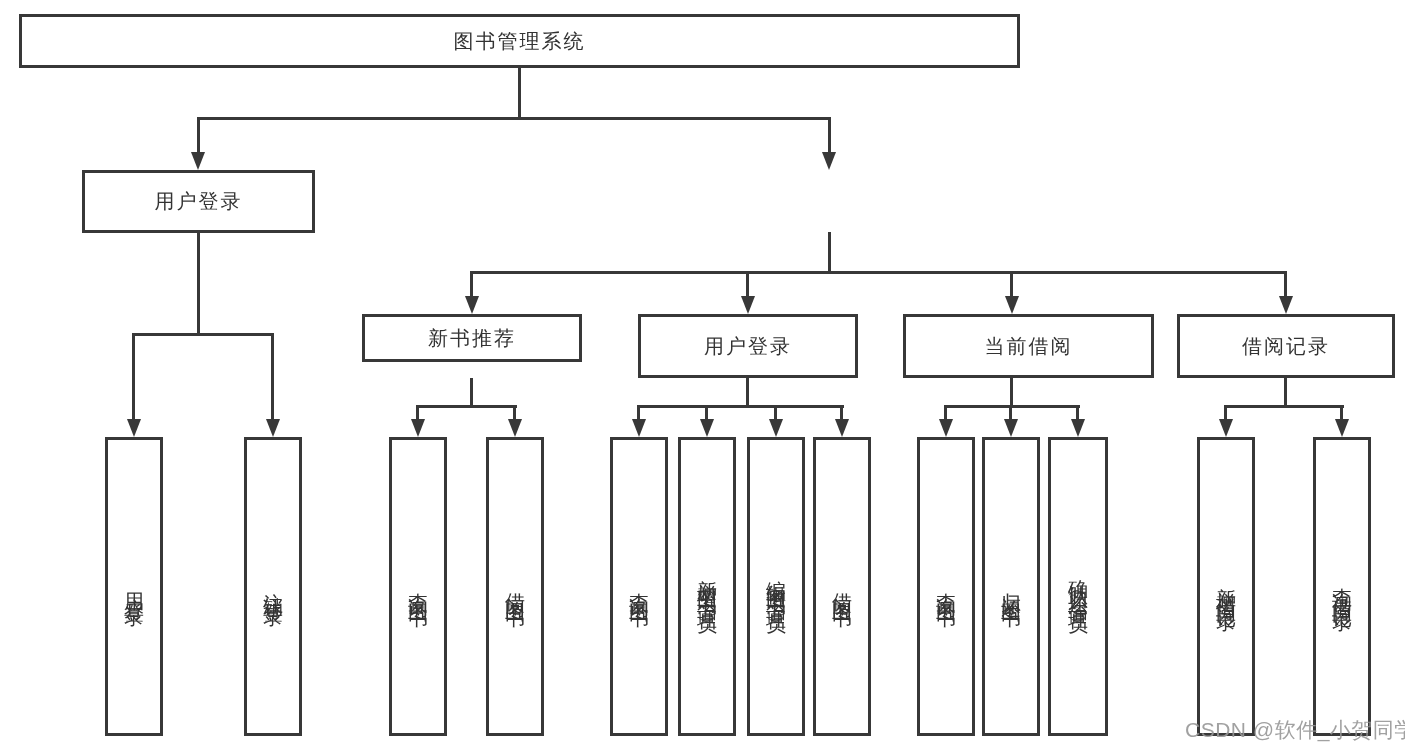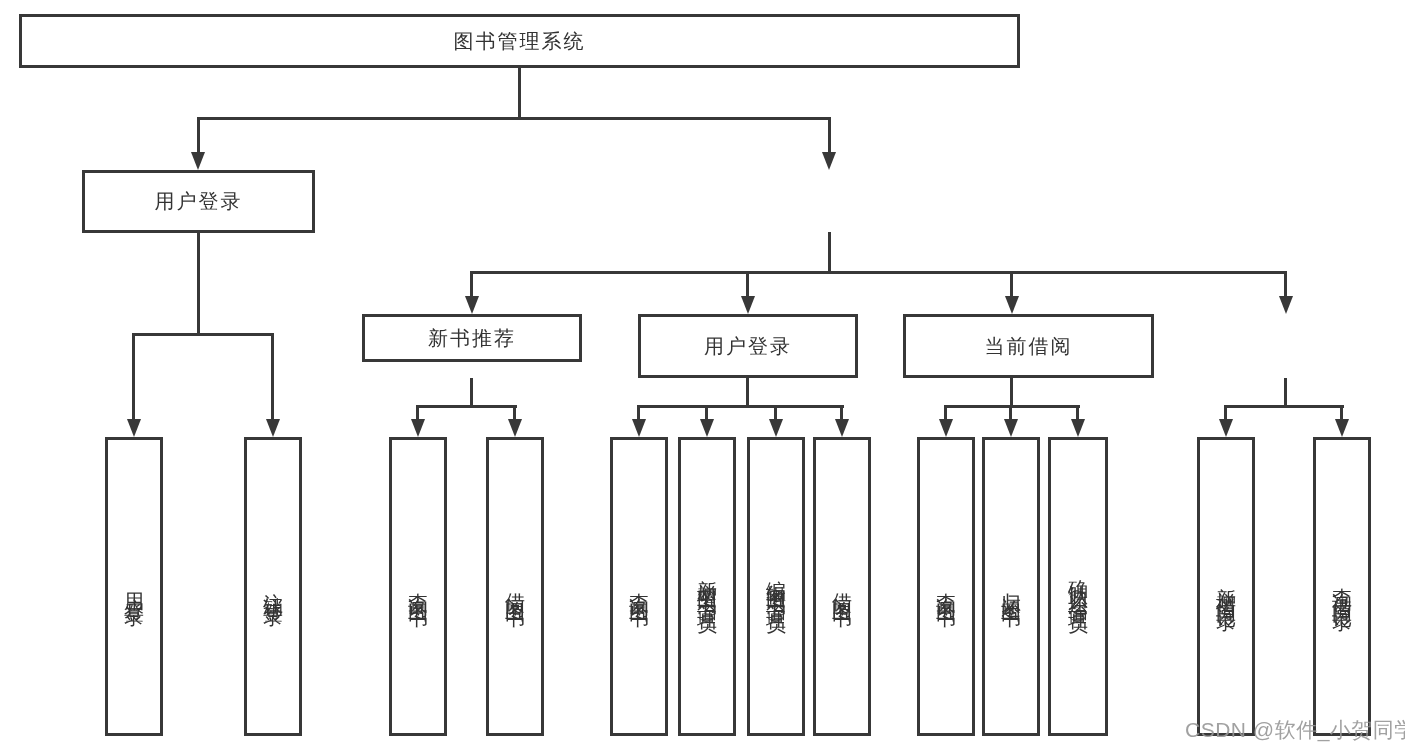--- a/index.html
+++ b/index.html
@@ -111,20 +111,23 @@
 
   <div class="box" style="left:362px;top:314px;width:220px;height:48px">
     <span>新书推荐</span>
   </div>
   <div class="box" style="left:638px;top:314px;width:220px;height:64px">
     <span>用户登录</span>
   </div>
   <div class="box" style="left:903px;top:314px;width:251px;height:64px">
     <span>当前借阅</span>
   </div>
+  <div class="box" style="left:1177px;top:314px;width:218px;height:64px">
+    <span>借阅记录</span>
+  </div>
 
   <div class="box vbox" style="left:105px;top:437px;width:58px;height:299px">
     <span>用户登录</span>
   </div>
   <div class="box vbox" style="left:244px;top:437px;width:58px;height:299px">
     <span>注销登录</span>
   </div>
 
   <div class="box vbox" style="left:389px;top:437px;width:58px;height:299px">
     <span>查询图书</span>

